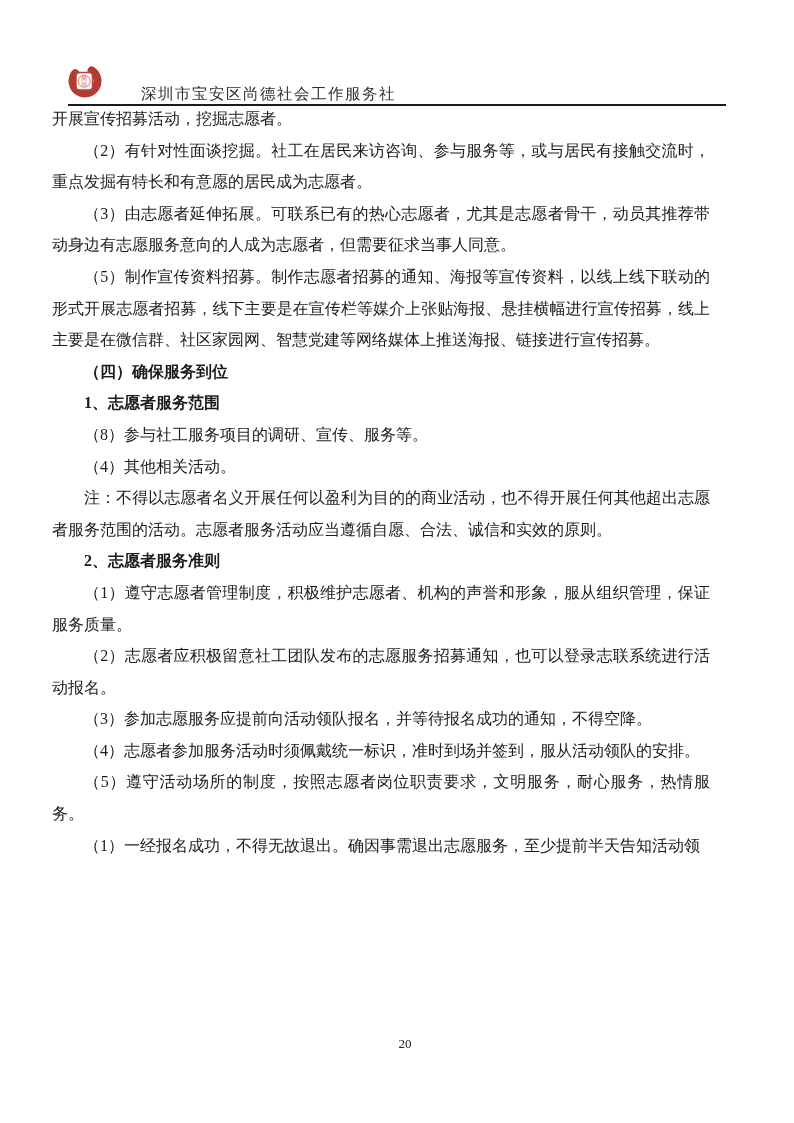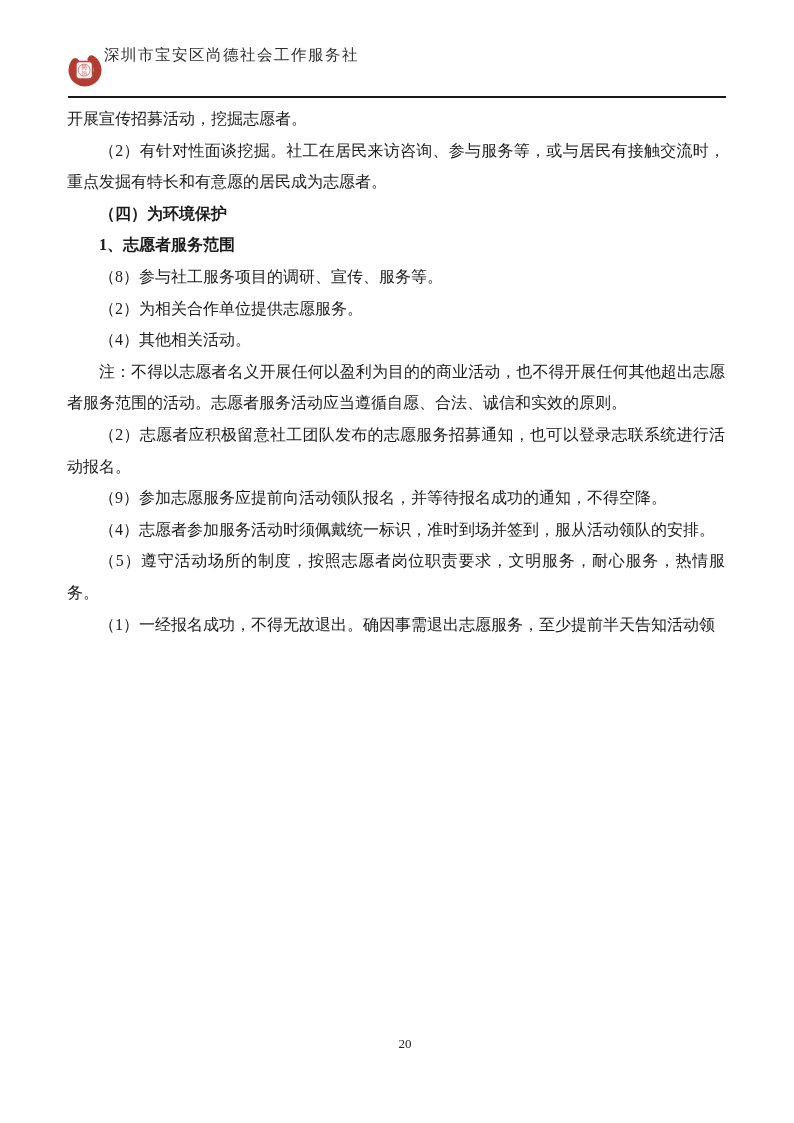--- a/index.html
+++ b/index.html
@@ -13,44 +13,45 @@
     height: 1123px;
     background: #ffffff;
     overflow: hidden;
     font-family: "Liberation Serif", "DejaVu Serif", serif;
   }
   
   .header {
     position: absolute;
     left: 68px;
     width: 658px;
-    top: 46px;
+    top: 54px;
     height: 50px;
     border-bottom: 2px solid #1a1a1a;
     display: flex;
-    align-items: flex-start;
+    align-items: flex-end;
+    gap: 37px;
   }
   .logo {
     width: 36px;
     height: 48px;
     flex: 0 0 auto;
     margin-bottom: -1px;
   }
   .org-name {
     font-size: 15.5px;
     letter-spacing: 1.5px;
     color: #2e2e2e;
     line-height: 18px;
     padding-bottom: 1px;
     white-space: nowrap;
   }
   
   .content {
     position: absolute;
-    left: 67px;
+    left: 52px;
     width: 658px;
     top: 103px;
   }
   .para {
     margin: 0;
     font-size: 16px;
     line-height: 31.6px;
     color: #1b1b1b;
     text-align: justify;
     text-justify: inter-ideograph;
@@ -88,28 +89,31 @@
       <circle cx="16.2" cy="24.2" r="6" fill="none" stroke="#cb7a72" stroke-width="0.9"></circle>
       <text class="seal-char" x="16.2" y="23.2" font-size="5.6" fill="#b23b32" text-anchor="middle">尚</text>
       <text class="seal-char" x="16.2" y="29.4" font-size="5.6" fill="#c9837c" text-anchor="middle">德</text>
     </svg>
     <span class="org-name">深圳市宝安区尚德社会工作服务社</span>
   </div>
 
   <div class="content">
     <p class="para">开展宣传招募活动，挖掘志愿者。</p>
     <p class="para ind">（2）有针对性面谈挖掘。社工在居民来访咨询、参与服务等，或与居民有接触交流时，重点发掘有特长和有意愿的居民成为志愿者。</p>
-    <p class="para head">（四）为环境保护</p>
+    <p class="para ind">（3）由志愿者延伸拓展。可联系已有的热心志愿者，尤其是志愿者骨干，动员其推荐带动身边有志愿服务意向的人成为志愿者，但需要征求当事人同意。</p>
+    <p class="para ind">（5）制作宣传资料招募。制作志愿者招募的通知、海报等宣传资料，以线上线下联动的形式开展志愿者招募，线下主要是在宣传栏等媒介上张贴海报、悬挂横幅进行宣传招募，线上主要是在微信群、社区家园网、智慧党建等网络媒体上推送海报、链接进行宣传招募。</p>
+    <p class="para head">（四）确保服务到位</p>
     <p class="para head">1、志愿者服务范围</p>
     <p class="para ind">（8）参与社工服务项目的调研、宣传、服务等。</p>
-    <p class="para ind">（2）为相关合作单位提供志愿服务。</p>
     <p class="para ind">（4）其他相关活动。</p>
     <p class="para ind">注：不得以志愿者名义开展任何以盈利为目的的商业活动，也不得开展任何其他超出志愿者服务范围的活动。志愿者服务活动应当遵循自愿、合法、诚信和实效的原则。</p>
+    <p class="para head">2、志愿者服务准则</p>
+    <p class="para ind">（1）遵守志愿者管理制度，积极维护志愿者、机构的声誉和形象，服从组织管理，保证服务质量。</p>
     <p class="para ind">（2）志愿者应积极留意社工团队发布的志愿服务招募通知，也可以登录志联系统进行活动报名。</p>
-    <p class="para ind">（9）参加志愿服务应提前向活动领队报名，并等待报名成功的通知，不得空降。</p>
+    <p class="para ind">（3）参加志愿服务应提前向活动领队报名，并等待报名成功的通知，不得空降。</p>
     <p class="para ind">（4）志愿者参加服务活动时须佩戴统一标识，准时到场并签到，服从活动领队的安排。</p>
     <p class="para ind">（5）遵守活动场所的制度，按照志愿者岗位职责要求，文明服务，耐心服务，热情服务。</p>
     <p class="para ind">（1）一经报名成功，不得无故退出。确因事需退出志愿服务，至少提前半天告知活动领</p>
   </div>
 
   <div class="page-number">20</div>
 
 </div>
 
 </body></html>

